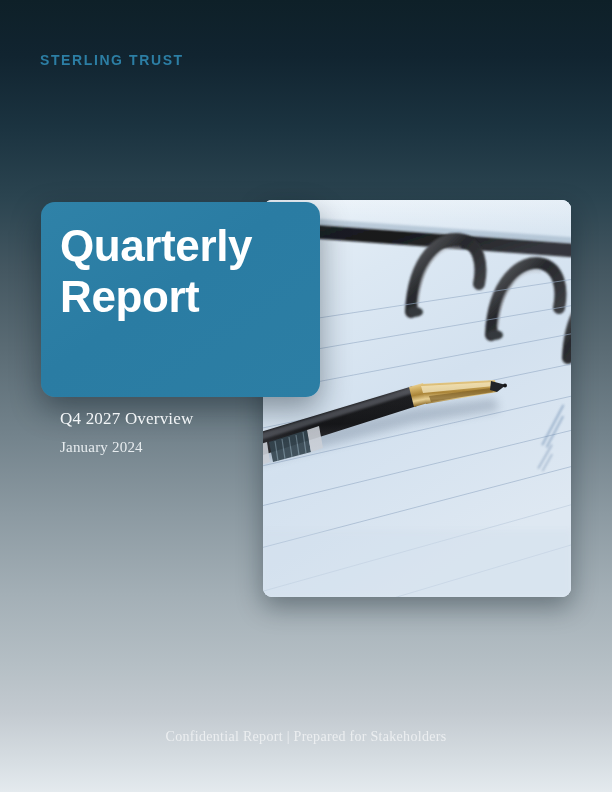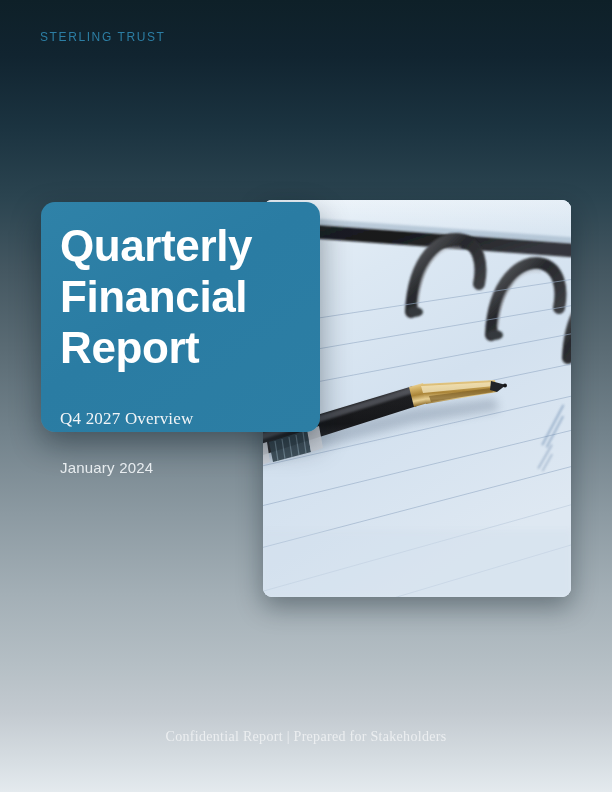--- a/index.html
+++ b/index.html
@@ -31,23 +31,23 @@
       #c3cad0 90%,
       #d6dde2 96%,
       #e4eaee 100%
     );
   }
 
   
   .brand {
     position: absolute;
     left: 40px;
-    top: 30px;
-    font-size: 12px;
-    font-weight: normal;
+    top: 52px;
+    font-size: 14px;
+    font-weight: bold;
     letter-spacing: 1.6px;
     color: #2c7ea4;
     white-space: nowrap;
   }
 
   
   .photo {
     position: absolute;
     left: 263px;
     top: 200px;
@@ -59,21 +59,21 @@
     background: linear-gradient(155deg, #d7e4f0 0%, #cfdcea 22%, #dfe9f3 55%, #e6eef6 100%);
   }
   .photo svg { display: block; width: 100%; height: 100%; }
 
   
   .title-card {
     position: absolute;
     left: 41px;
     top: 202px;
     width: 279px;
-    height: 230px;
+    height: 195px;
     background: linear-gradient(145deg, #2f82a8 0%, #2a7ca3 45%, #2c7ea4 100%);
     border-radius: 14px;
     box-shadow: 0 12px 30px rgba(8, 22, 32, 0.42);
   }
   .title-text {
     position: absolute;
     left: 19px;
     top: 18px;
     right: 14px;
     color: #ffffff;
@@ -90,22 +90,22 @@
     top: 409px;
     font-family: "Liberation Serif", serif;
     font-size: 17px;
     color: #f2f5f7;
     letter-spacing: 0.2px;
     white-space: nowrap;
   }
   .date {
     position: absolute;
     left: 60px;
-    top: 459px;
-    font-family: Liberation Sans, sans-serif;
+    top: 439px;
+    font-family: Liberation Serif, serif;
     font-size: 15px;
     color: #e7ecef;
     letter-spacing: 0.2px;
     white-space: nowrap;
   }
 
   
   .footer {
     position: absolute;
     left: 0;
@@ -249,21 +249,20 @@
       <circle cx="242" cy="185.5" r="2" fill="#0a0a0c"></circle>
 
       <rect x="0" y="0" width="308" height="397" fill="url(#paperGrad)" opacity="0.06"></rect>
       <rect x="0" y="330" width="308" height="67" fill="#cfdcea" opacity="0.35" filter="url(#softer)"></rect>
     </svg>
   </div>
 
   <div class="title-card">
     <div class="title-text">
       <div>Quarterly</div>
-      <div>Financial</div>
       <div>Report</div>
     </div>
   </div>
 
   <div class="subtitle">Q4 2027 Overview</div>
   <div class="date">January 2024</div>
 
   <div class="footer">Confidential Report | Prepared for Stakeholders</div>
 
 </div>

